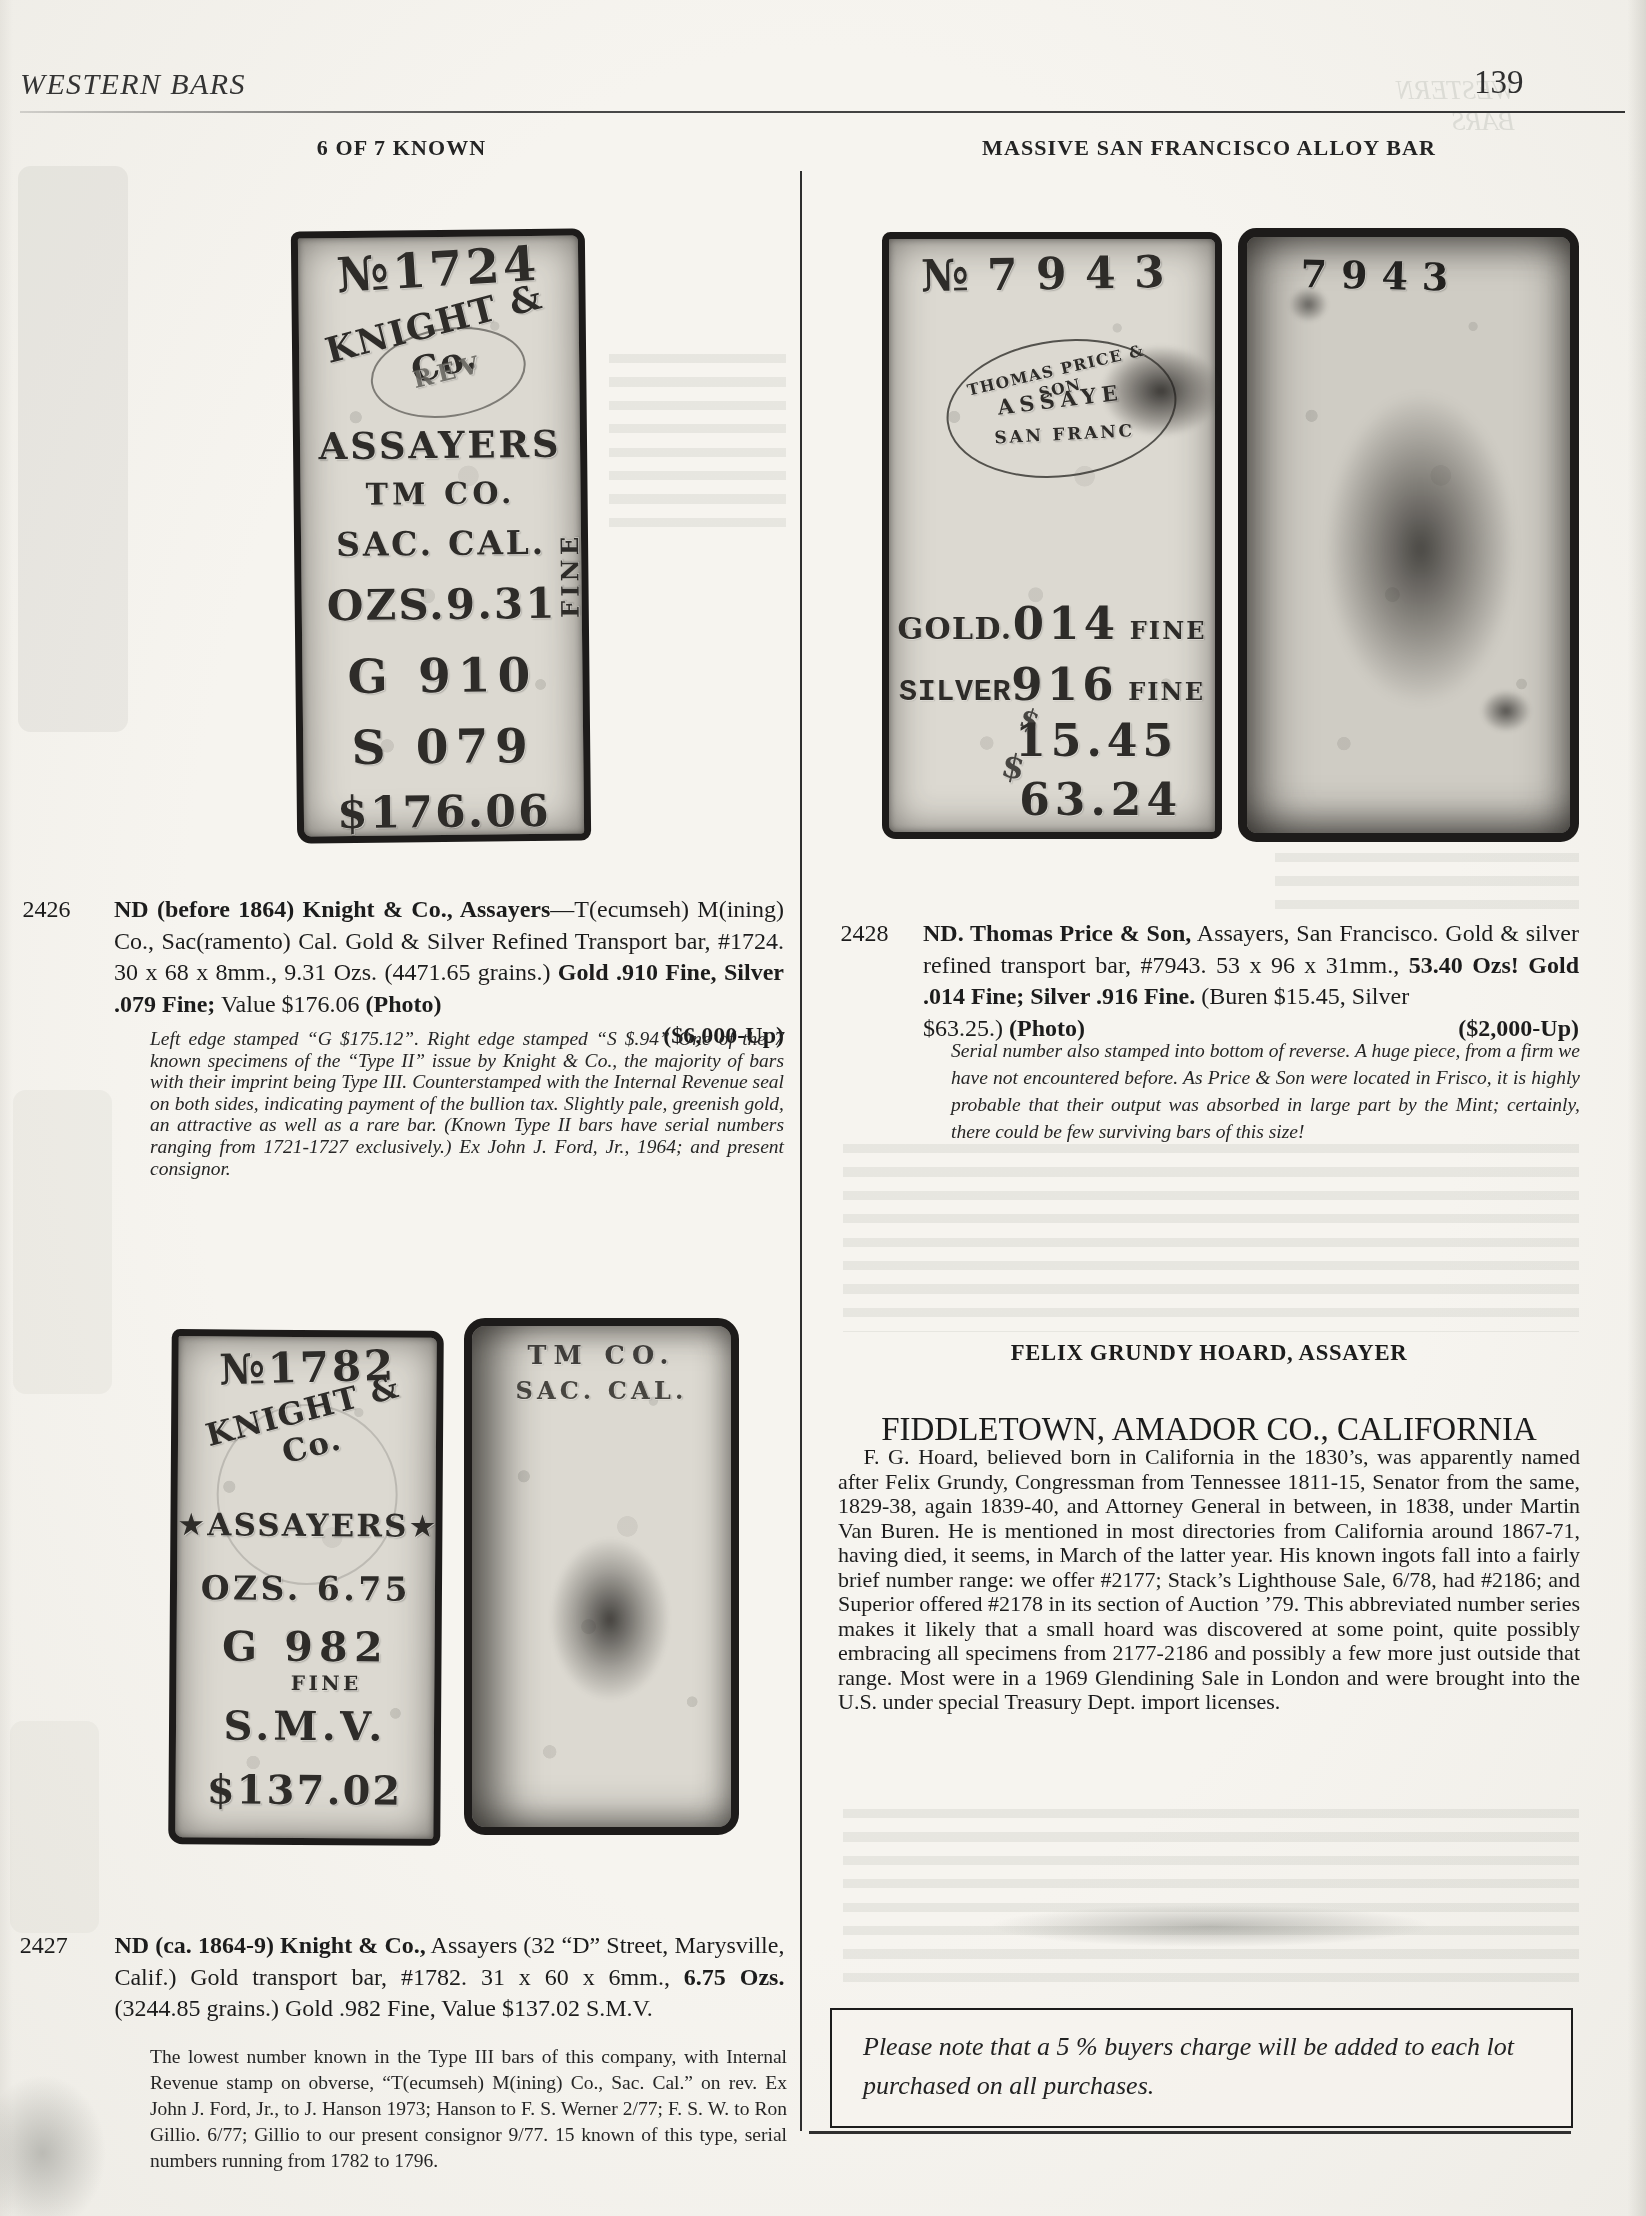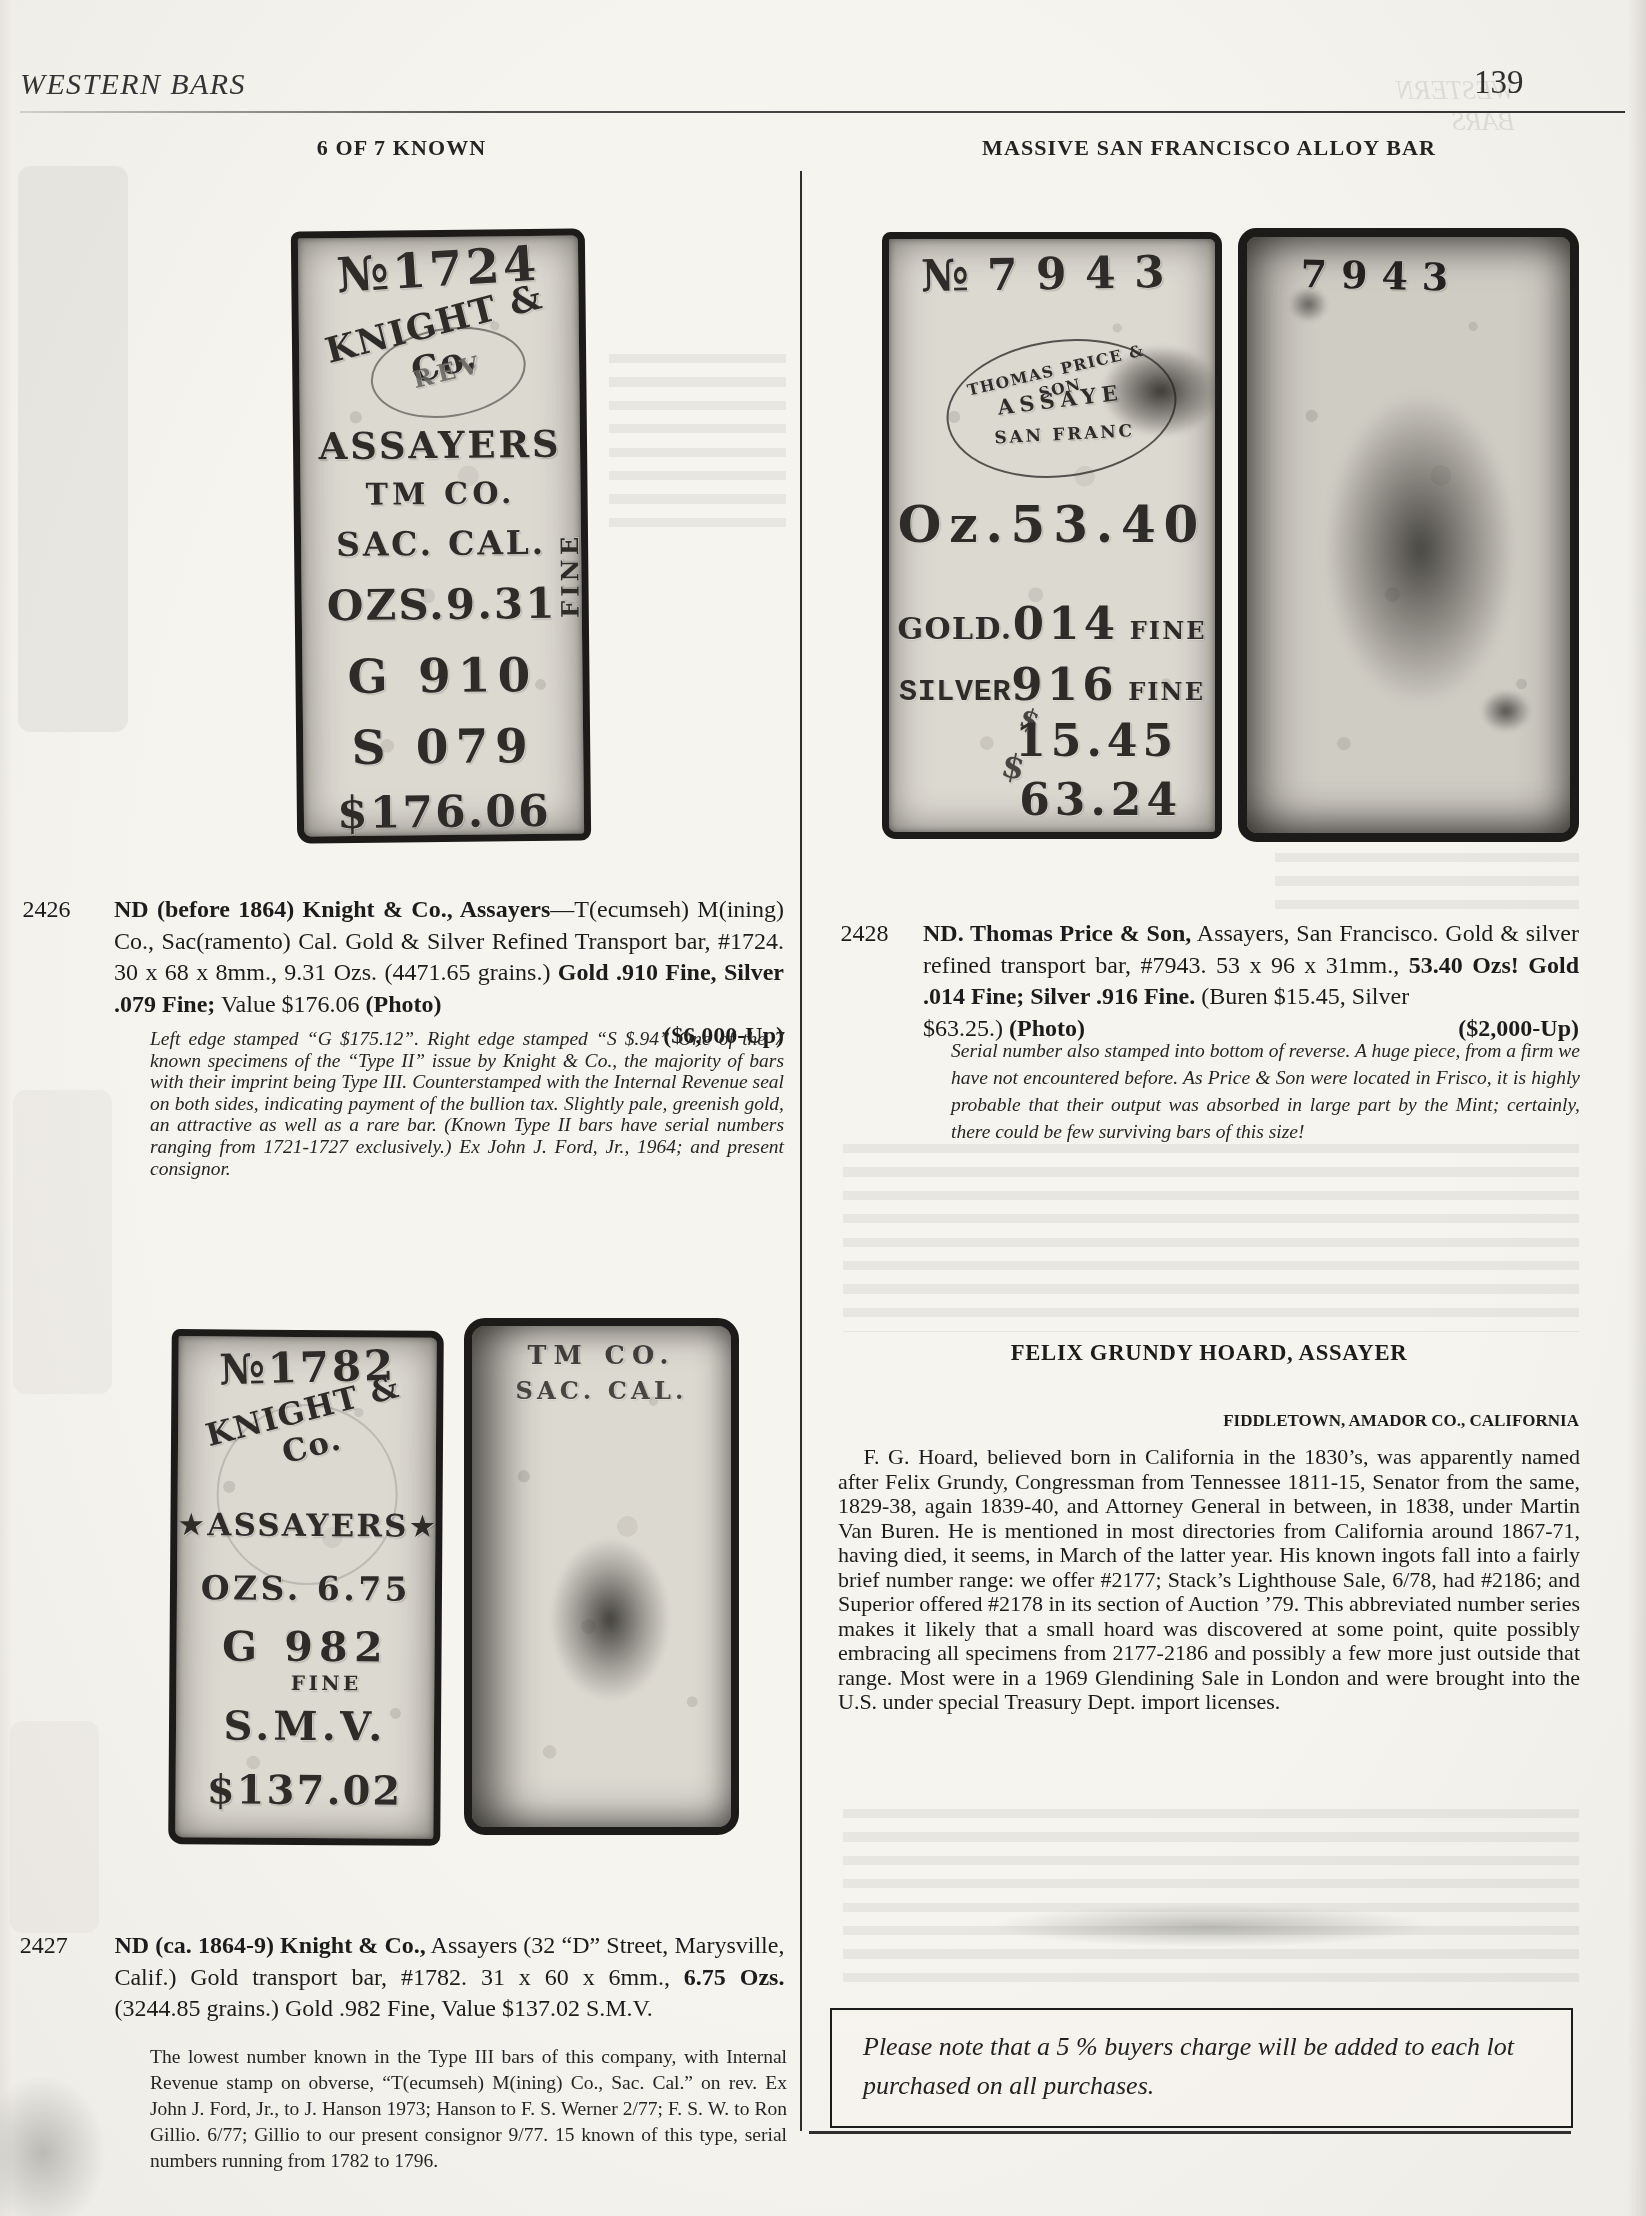--- a/index.html
+++ b/index.html
@@ -66,21 +66,21 @@
   #note-2426{left:150px;top:1028px;width:634px;}
   #lot-2427{left:18.4px;top:1908px;width:766px;margin-top:22px;}
   #lot-2427 .para,#lot-2427 .lastline{margin-left:96px;}
   #note-2427{left:150px;top:2044px;width:637px;font-style:normal;}
   #note-2427 span{font-style:inherit;}
   #lot-2428{left:839px;top:918px;width:740px;}
   #lot-2428 .para,#lot-2428 .lastline{margin-left:84px;}
   #note-2428{left:951px;top:1037px;width:629px;line-height:27px;}
   
   .hoard-title{left:839px;top:1340px;width:740px;text-align:center;font-weight:bold;font-size:22.7px;letter-spacing:0.7px;}
-  .hoard-sub{left:839px;top:1411px;width:740px;text-align:right;font-weight:bold;font-size:17px;}
+  .hoard-sub{left:839px;top:1411px;width:740px;text-align:center;font-weight:normal;font-size:33px;}
   .hoard-body{left:838px;top:1445px;width:742px;font-size:22px;line-height:24.5px;text-align:justify;text-indent:25.5px;}
   
   .notice{left:830px;top:2008px;width:739px;height:116px;border:2.1px solid #1c1c1c;background:rgba(246,244,239,.6);}
   .notice-text{padding:17px 28px 0 31px;font-style:italic;font-size:26px;line-height:39px;color:#222;}
   .notice-underrule{left:809px;top:2131px;width:762px;height:2.8px;background:#2f2f2f;}
   
   .ghost-box{background:rgba(150,148,138,.12);border-radius:12.7px;}
   .ghost-lines{opacity:.11;background:repeating-linear-gradient(180deg, #6e7568 0 9.2px, transparent 9.2px 23.4px);}
   .ghost-smudge{background:radial-gradient(closest-side, rgba(90,92,86,.35), transparent);}
 </style>
@@ -156,21 +156,20 @@
   <div class="abs note wide" id="note-2427"><span>The lowest number known </span><span class="i">in the Type III bars of this company, with Internal Revenue stamp on obverse, “T(ecumseh) M(ining) Co., Sac. Cal.” on rev. Ex John J. Ford, Jr., to J. Hanson 1973; Hanson to F. S. Werner 2/77; F. S. W. to Ron Gillio. 6/77; Gillio to our present consignor 9/77. 15 known of this type, serial numbers running from 1782 to 1796.</span></div>
 
   <div class="abs photo" id="photo-7943o">
     <div class="stamp" style="top:8.5px;font-size:44px;letter-spacing:18.4px;transform:rotate(-1deg);">№7943</div>
     <div class="oval" style="left:57px;top:101px;width:227px;height:133px;border:2.8px solid rgba(38,36,32,.75);transform:rotate(-7deg);">
       <div class="stamp" style="top:18.4px;font-size:15.6px;letter-spacing:1.4px;transform:rotate(-6deg);">THOMAS PRICE &amp; SON</div>
       <div class="stamp" style="top:45px;font-size:21px;letter-spacing:5.7px;">ASSAYE</div>
       <div class="stamp" style="top:82px;font-size:17px;letter-spacing:2.8px;transform:rotate(4deg);">SAN FRANC</div>
     </div>
     <div class="blob" style="left:212px;top:106px;width:120px;height:92px;background:radial-gradient(closest-side, rgba(32,30,28,.85), rgba(60,56,52,.4) 65%, transparent);"></div>
-    <div class="stamp" style="top:256px;font-size:50px;letter-spacing:7.8px;">Oz.53.40</div>
     <div class="stamp" style="top:358px;font-size:30px;">
       <span style="letter-spacing:1.4px;">GOLD.</span><span style="font-size:45px;letter-spacing:4.2px;">014</span>
       <span style="font-size:24px;letter-spacing:2.1px;">FINE</span>
     </div>
     <div class="stamp" style="top:419px;font-size:30px;">
       <span style="letter-spacing:0.7px;font-family:Liberation Mono, monospace;">SILVER</span><span style="font-size:45px;letter-spacing:4.2px;">916</span>
       <span style="font-size:24px;letter-spacing:2.1px;">FINE</span>
     </div>
     <div class="stamp" style="top:464px;left:131px;width:auto;font-size:28px;transform:rotate(18deg);opacity:.85;">$</div>
     <div class="stamp" style="top:508px;left:113px;width:auto;font-size:33px;transform:rotate(12deg);opacity:.85;">$</div>

